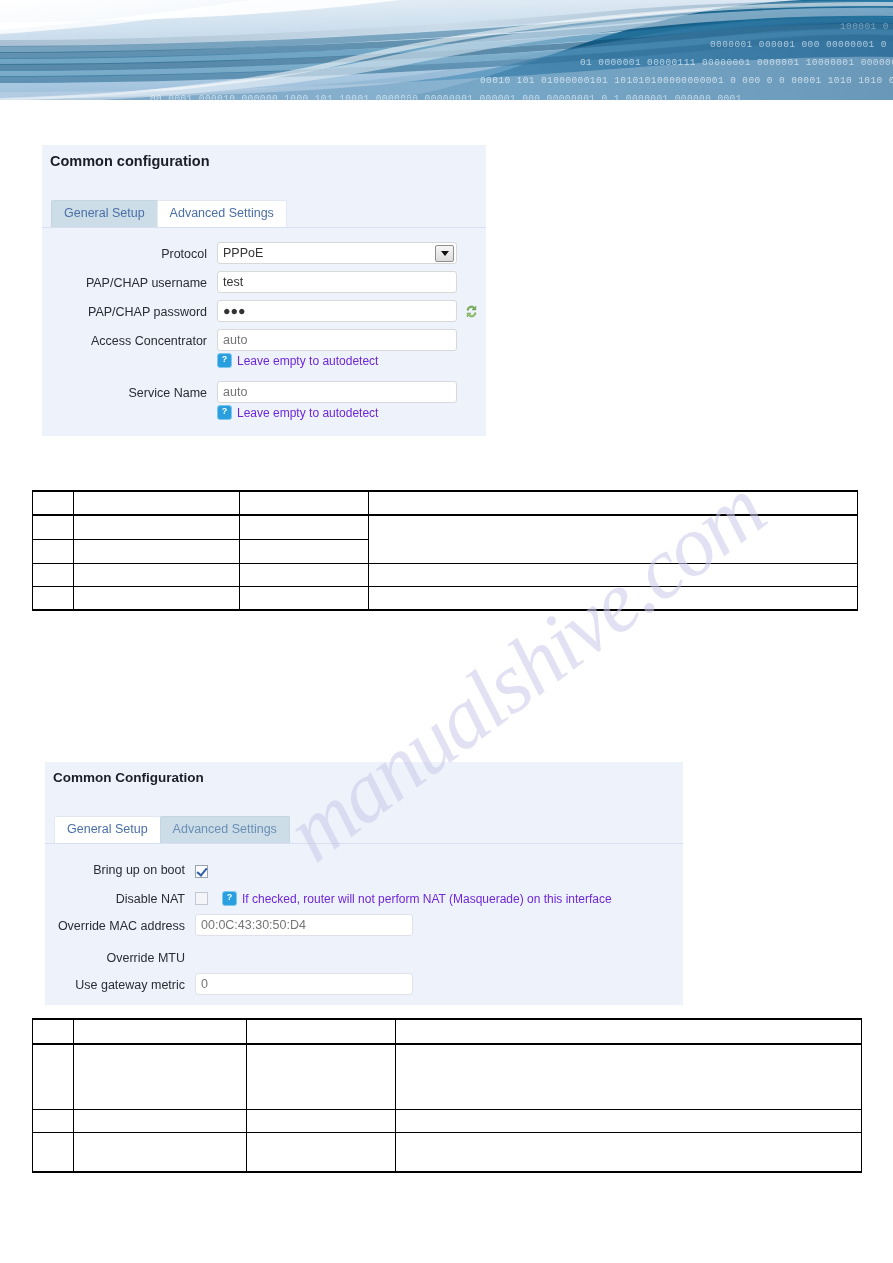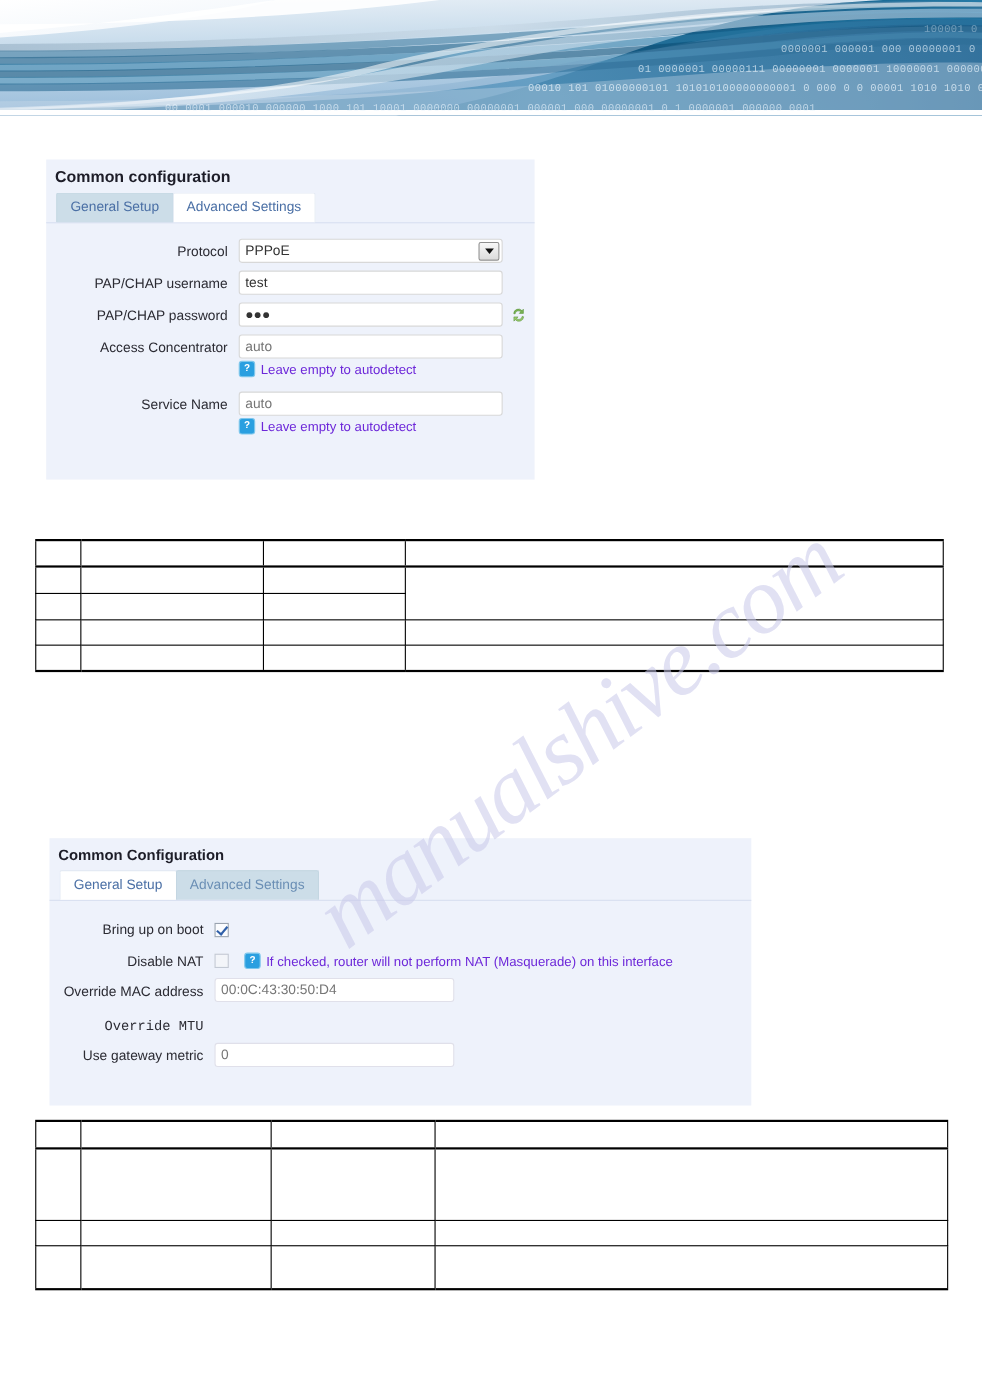--- a/index.html
+++ b/index.html
@@ -78,20 +78,21 @@
     color: #1d1d28;
     padding: 8px 0 6px 8px;
   }
   .panel-title.sm { font-size: 13.5px; }
 
   .tabs {
     position: relative;
     height: 27px;
     padding-left: 9px;
     box-sizing: border-box;
+    margin-top: 25px;
   }
   .tab {
     display: inline-block;
     font-size: 12.5px;
     color: #4a6fa5;
     padding: 5px 12px 6px 12px;
     border: 1px solid #e3e9f3;
     border-bottom: none;
     background: #ffffff;
     border-radius: 2px 2px 0 0;
@@ -445,21 +446,21 @@
     </div>
 
     <div class="frow">
       <div class="flabel" style="width:140px;">Override MAC address</div>
       <div class="fctl">
         <input class="txt faded" style="width: 218px;" placeholder="00:0C:43:30:50:D4">
       </div>
     </div>
 
     <div class="frow" style="margin-top:10px;">
-      <div class="flabel" style="width:140px;font-family:Liberation Mono, monospace;">Override MTU</div>
+      <div class="flabel" style="width:140px;">Override MTU</div>
     </div>
 
     <div class="frow">
       <div class="flabel" style="width:140px;">Use gateway metric</div>
       <div class="fctl">
         <input class="txt faded" style="width: 218px;" placeholder="0">
       </div>
     </div>
 
   </div>

